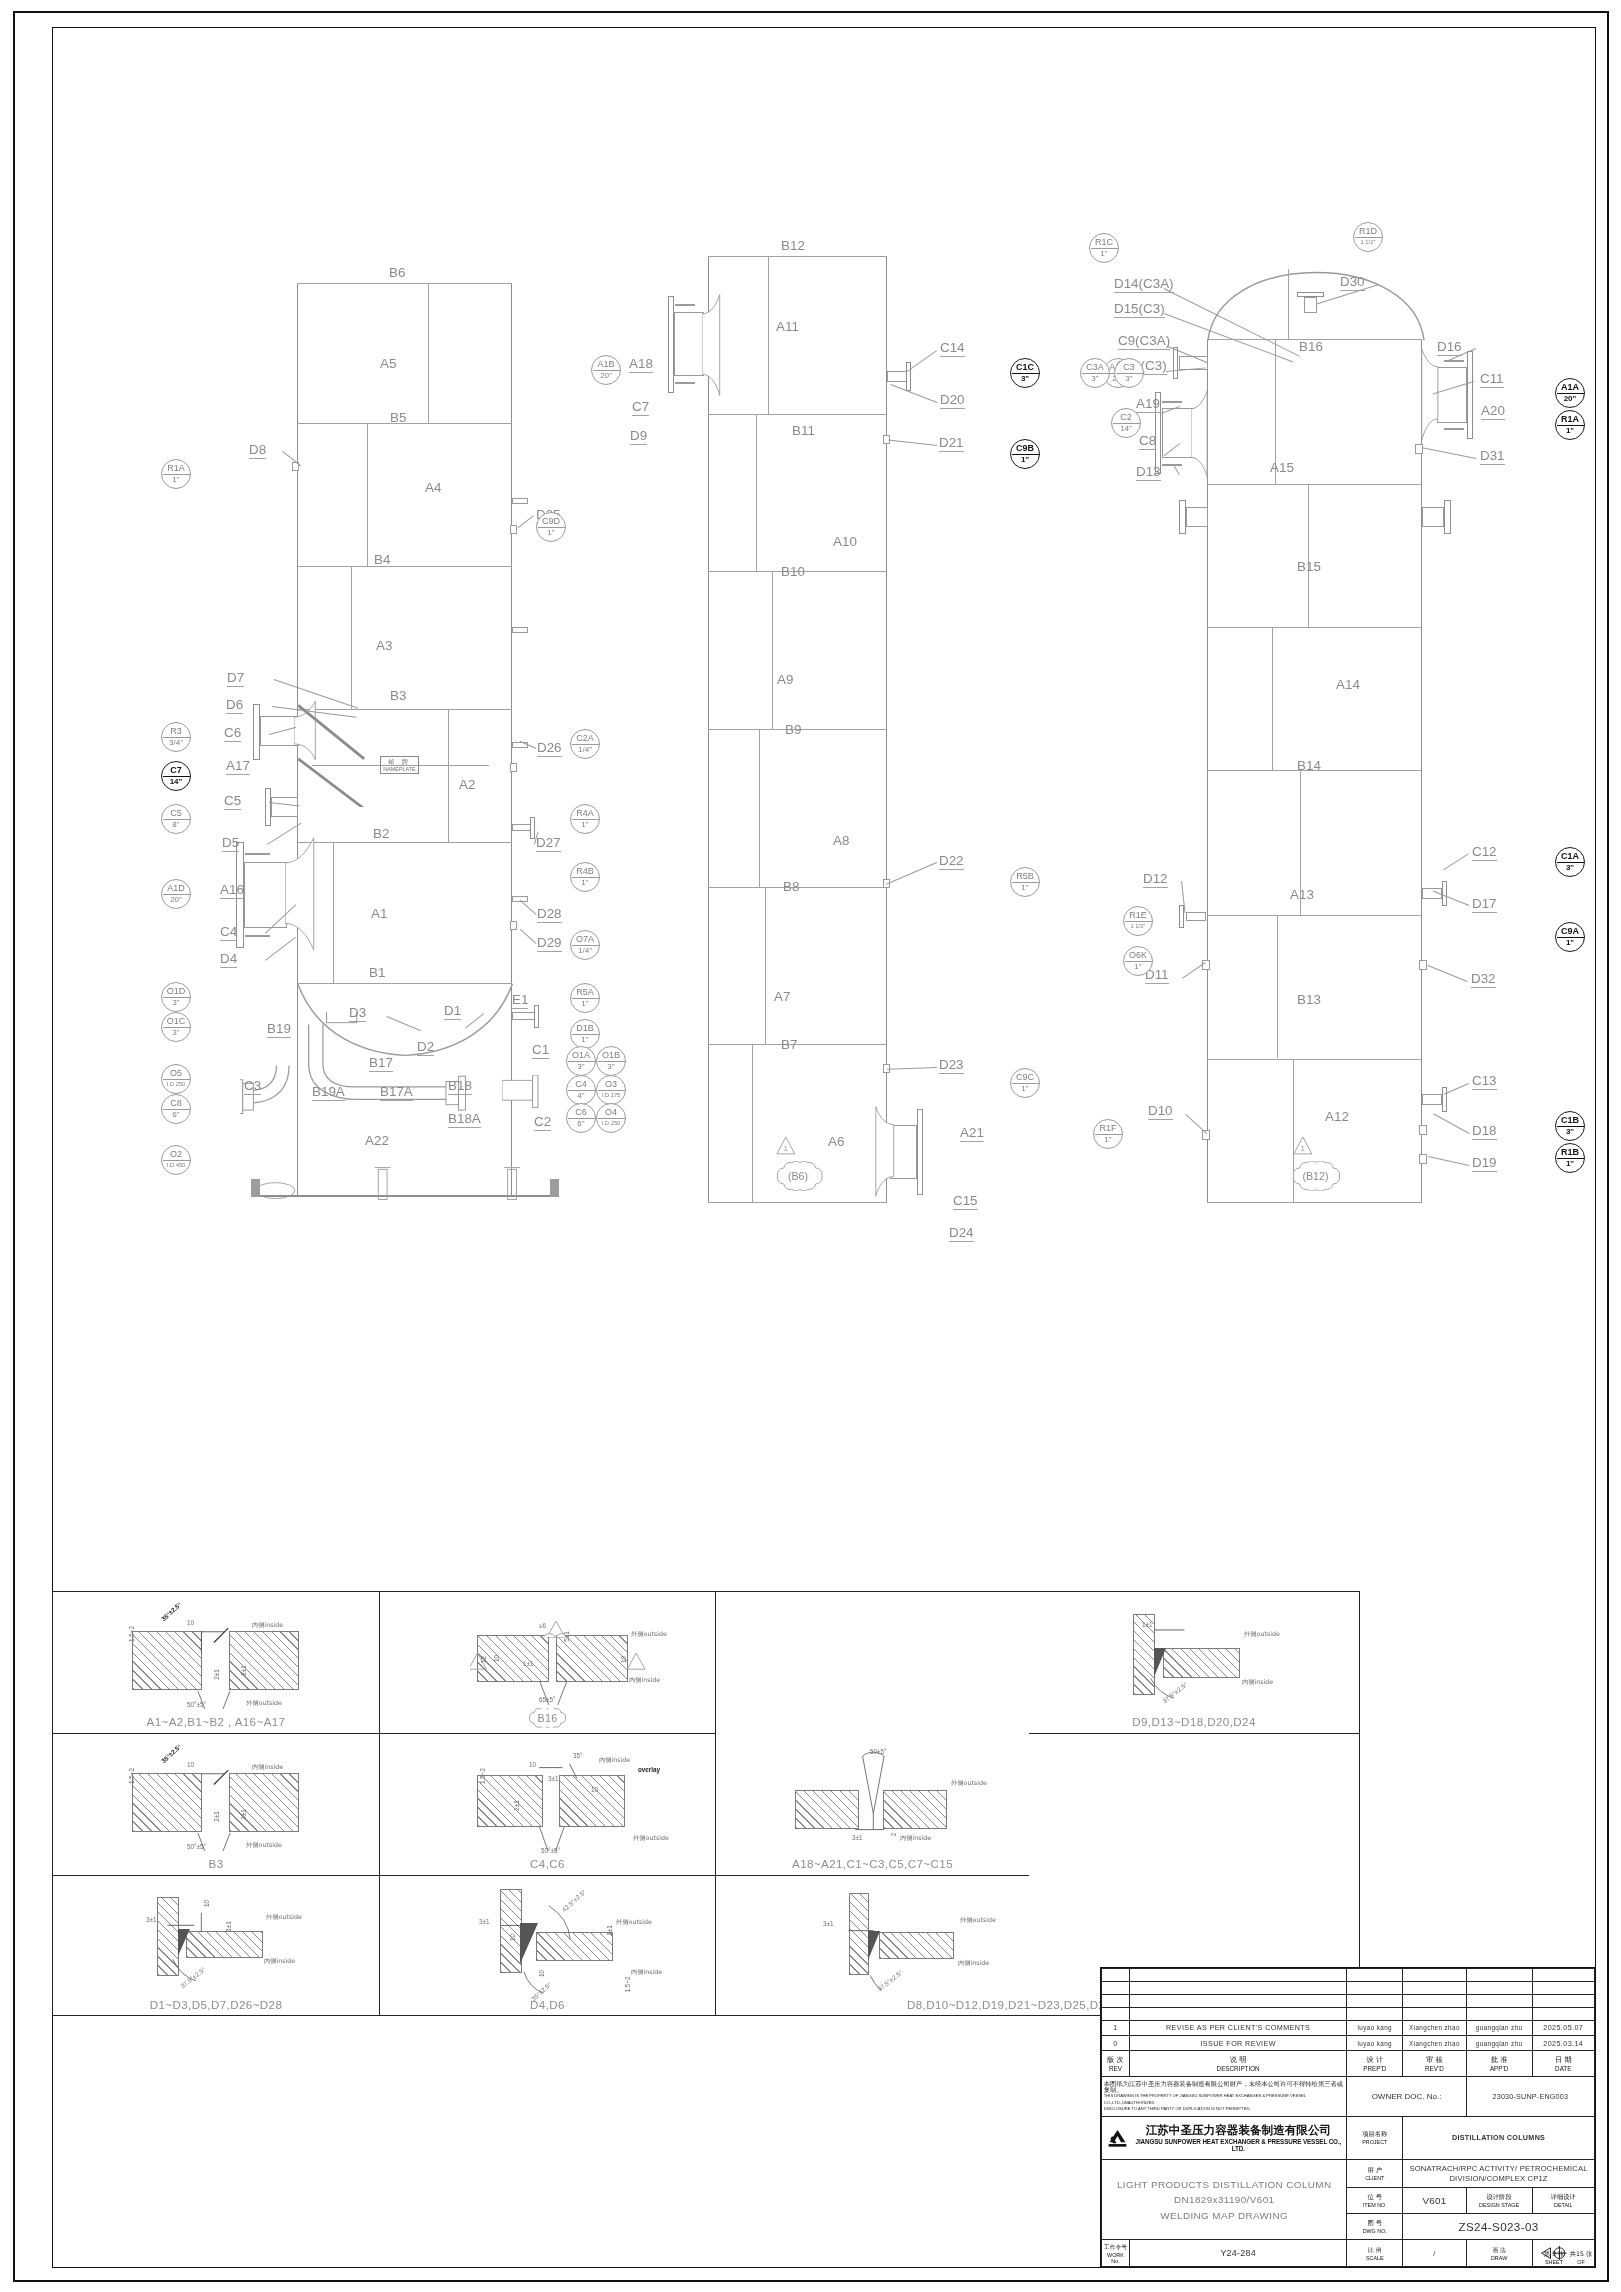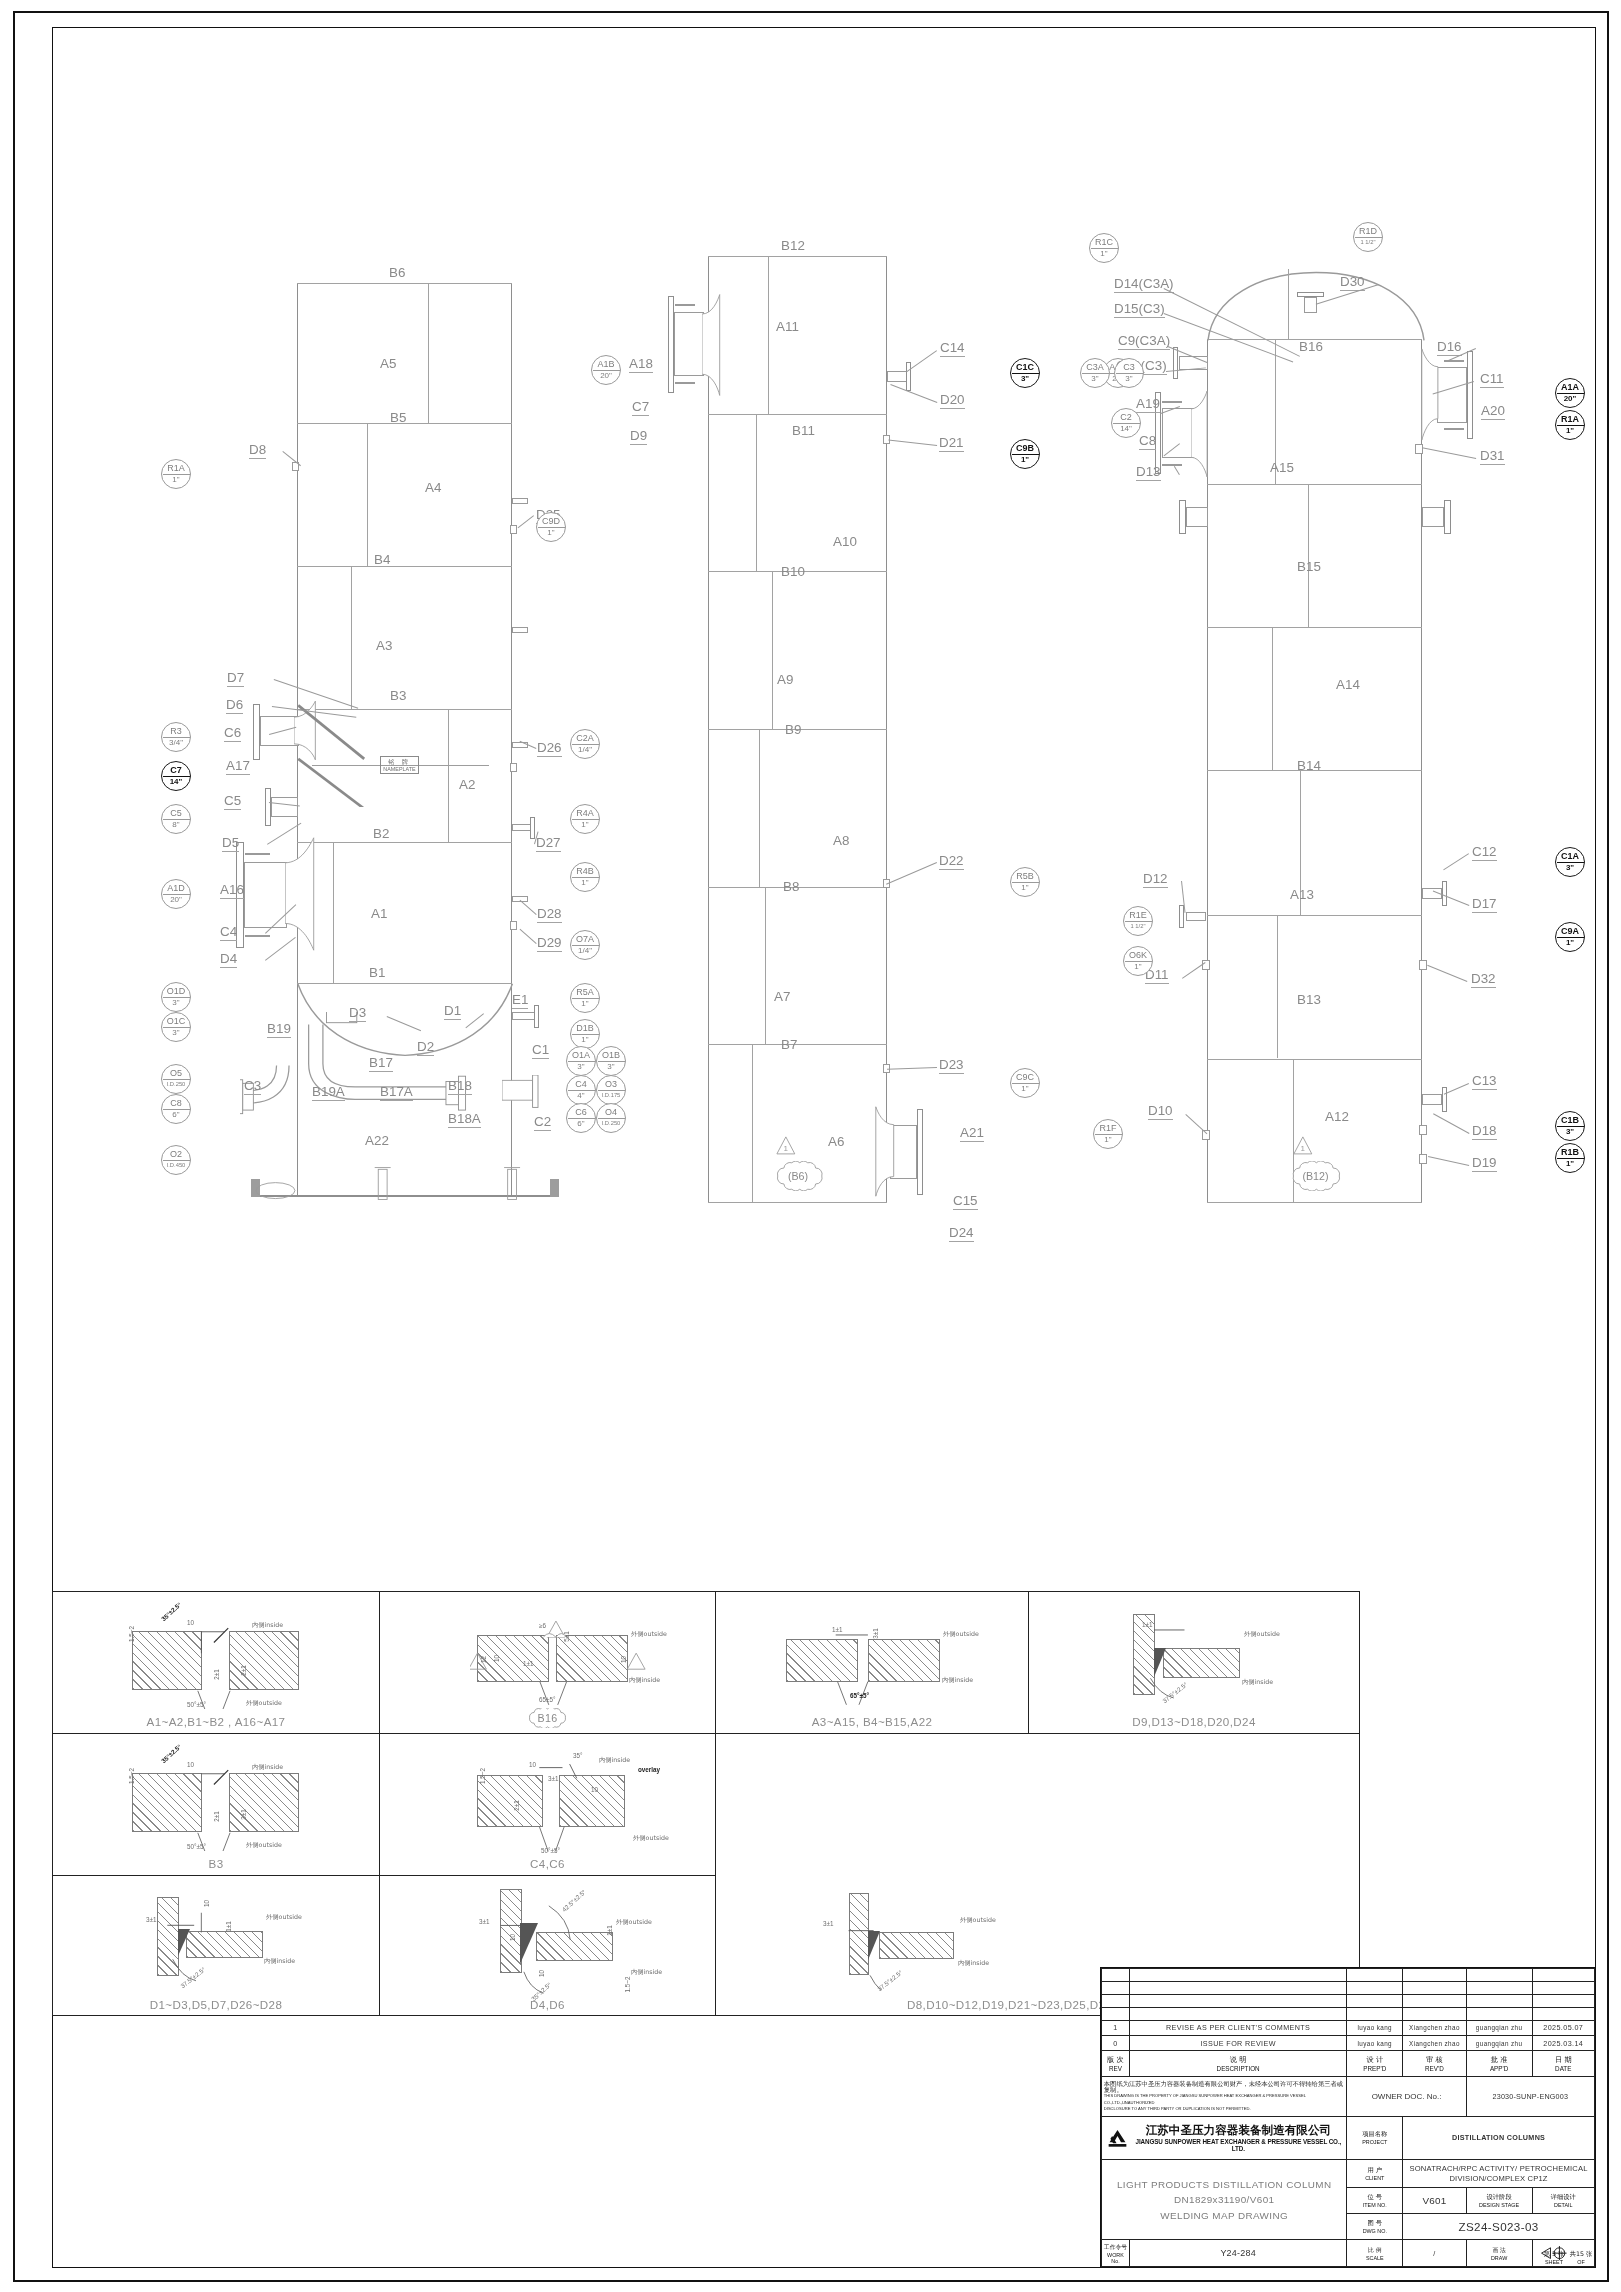--- a/index.html
+++ b/index.html
@@ -669,36 +669,20 @@
       </div>
       <div class="dcap">
         <span class="cloud" style="position:relative;display:inline-flex;width:47px;height:19.7px;">
           <svg width="47" height="19.7" viewBox="0 0 52 22" style="position:absolute;left:0;top:0;">
             <path d="M6,11 a5,5 0 0 1 5,-6 a5,5 0 0 1 7,-4 a5,5 0 0 1 8,0 a5,5 0 0 1 8,0 a5,5 0 0 1 7,4 a5,5 0 0 1 5,6 a5,5 0 0 1 -5,6 a5,5 0 0 1 -7,4 a5,5 0 0 1 -8,0 a5,5 0 0 1 -8,0 a5,5 0 0 1 -7,-4 a5,5 0 0 1 -5,-6 z" fill="#fff" stroke="#9a9a9a"></path>
           </svg>
           <span style="position:relative;margin:auto;font-size:10.7px;">B16</span>
         </span>
       </div>
     </div>
-    <div class="dcell" style="left:663px;top:0;width:313px;height:142px;">
-      <div class="dfig">
-        <div class="hatch" style="left:70px;top:47px;width:72px;height:43px;"></div>
-        <div class="hatch" style="left:152px;top:47px;width:72px;height:43px;"></div>
-        <svg style="position:absolute;left:66px;top:23px;" width="179" height="99" viewBox="0 0 200 110">
-          <path d="M62,74 L72,100 M96,74 L86,100" stroke="#666" fill="none"></path>
-          <line x1="60" y1="22" x2="96" y2="22" stroke="#555"></line>
-        </svg>
-        <div class="dim" style="left:116px;top:34px;">1±1</div>
-        <div class="dim" style="left:154px;top:38px;transform:rotate(-90deg);">3±1</div>
-        <div class="dim" style="left:134px;top:100px;font-weight:bold;color:#222;">65°±5°</div>
-        <div class="dim cjk" style="left:227px;top:38px;">外侧outside</div>
-        <div class="dim cjk" style="left:226px;top:84px;">内侧inside</div>
-      </div>
-      <div class="dcap">A3~A15, B4~B15,A22</div>
-    </div>
     <div class="dcell" style="left:976px;top:0;width:330px;height:142px;border-right:none;">
       <div class="dfig">
         <div class="hatch" style="left:104px;top:21.5px;width:21.5px;height:81px;"></div>
         <div class="hatch" style="left:134px;top:56px;width:77px;height:30px;"></div>
         <div class="solidtri" style="left:125px;top:56px;border-left:12.5px solid #555;border-bottom:29px solid transparent;"></div>
         <svg style="position:absolute;left:100px;top:18px;" width="179" height="99" viewBox="0 0 200 110">
           <line x1="28" y1="22" x2="62" y2="22" stroke="#555"></line>
           <path d="M24,76 q10,18 26,22" stroke="#666" fill="none"></path>
         </svg>
         <div class="dim" style="left:113px;top:29px;">1±1</div>
@@ -744,20 +728,37 @@
         <div class="dim" style="left:168px;top:41px;">3±1</div>
         <div class="dim" style="left:211px;top:52px;">10</div>
         <div class="dim" style="left:131px;top:68px;transform:rotate(-90deg);">2±1</div>
         <div class="dim" style="left:193px;top:18px;">35°</div>
         <div class="dim" style="left:161px;top:113px;">50°±5°</div>
         <div class="dim cjk" style="left:219px;top:21.5px;">内侧inside</div>
         <div class="dim" style="left:258px;top:32px;font-weight:bold;color:#222;">overlay</div>
         <div class="dim cjk" style="left:253px;top:100px;">外侧outside</div>
       </div>
       <div class="dcap">C4,C6</div>
+    </div>
+    <div class="dcell" style="left:663px;top:142px;width:313px;height:142px;border-right:none;">
+      <div class="dfig">
+        <div class="hatch" style="left:79px;top:56px;width:64px;height:39px;"></div>
+        <div class="hatch" style="left:167px;top:56px;width:64px;height:39px;"></div>
+        <svg style="position:absolute;left:75px;top:12.5px;" width="179" height="99" viewBox="0 0 200 110">
+          <path d="M80,10 C86,4 98,4 104,10 L92,74 Z" fill="none" stroke="#666"></path>
+          <line x1="92" y1="74" x2="92" y2="92" stroke="#666"></line>
+          <line x1="72" y1="92" x2="104" y2="92" stroke="#555"></line>
+        </svg>
+        <div class="dim" style="left:154px;top:14.3px;">50±5°</div>
+        <div class="dim" style="left:136px;top:100px;">3±1</div>
+        <div class="dim" style="left:176px;top:97px;transform:rotate(-90deg);">2</div>
+        <div class="dim cjk" style="left:235px;top:45px;">外侧outside</div>
+        <div class="dim cjk" style="left:184px;top:100px;">内侧inside</div>
+      </div>
+      <div class="dcap">A18~A21,C1~C3,C5,C7~C15</div>
     </div>
 
     <div class="dcell" style="left:0;top:283px;width:327px;height:141px;border-bottom:none;">
       <div class="dfig">
         <div class="hatch" style="left:104px;top:21.5px;width:21.5px;height:79px;"></div>
         <div class="hatch" style="left:133px;top:56px;width:77px;height:27px;"></div>
         <div class="solidtri" style="left:125px;top:54px;border-left:12.5px solid #555;border-bottom:27px solid transparent;"></div>
         <svg style="position:absolute;left:100px;top:16px;" width="179" height="99" viewBox="0 0 200 110">
           <line x1="16" y1="38" x2="46" y2="38" stroke="#555"></line>
           <path d="M22,76 q10,20 26,24" stroke="#666" fill="none"></path>

